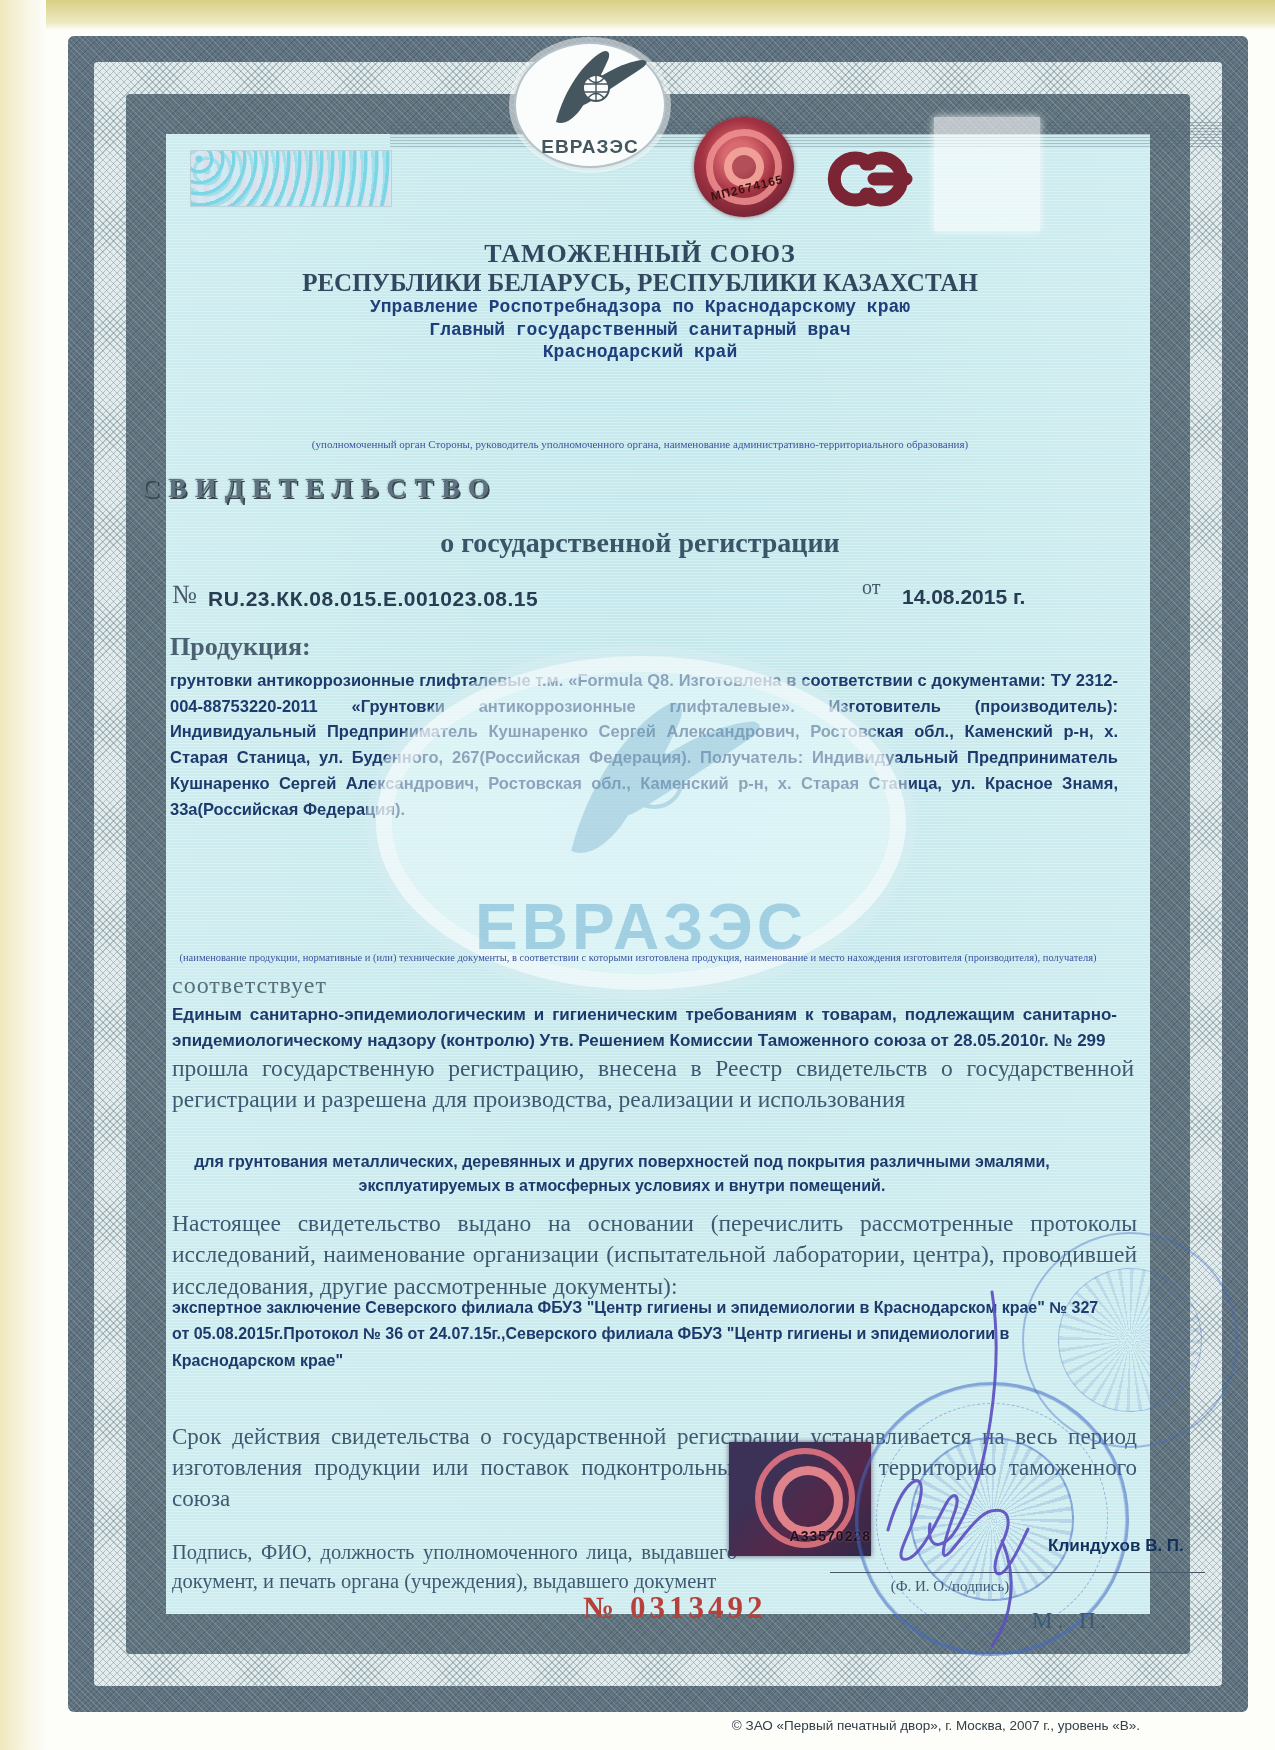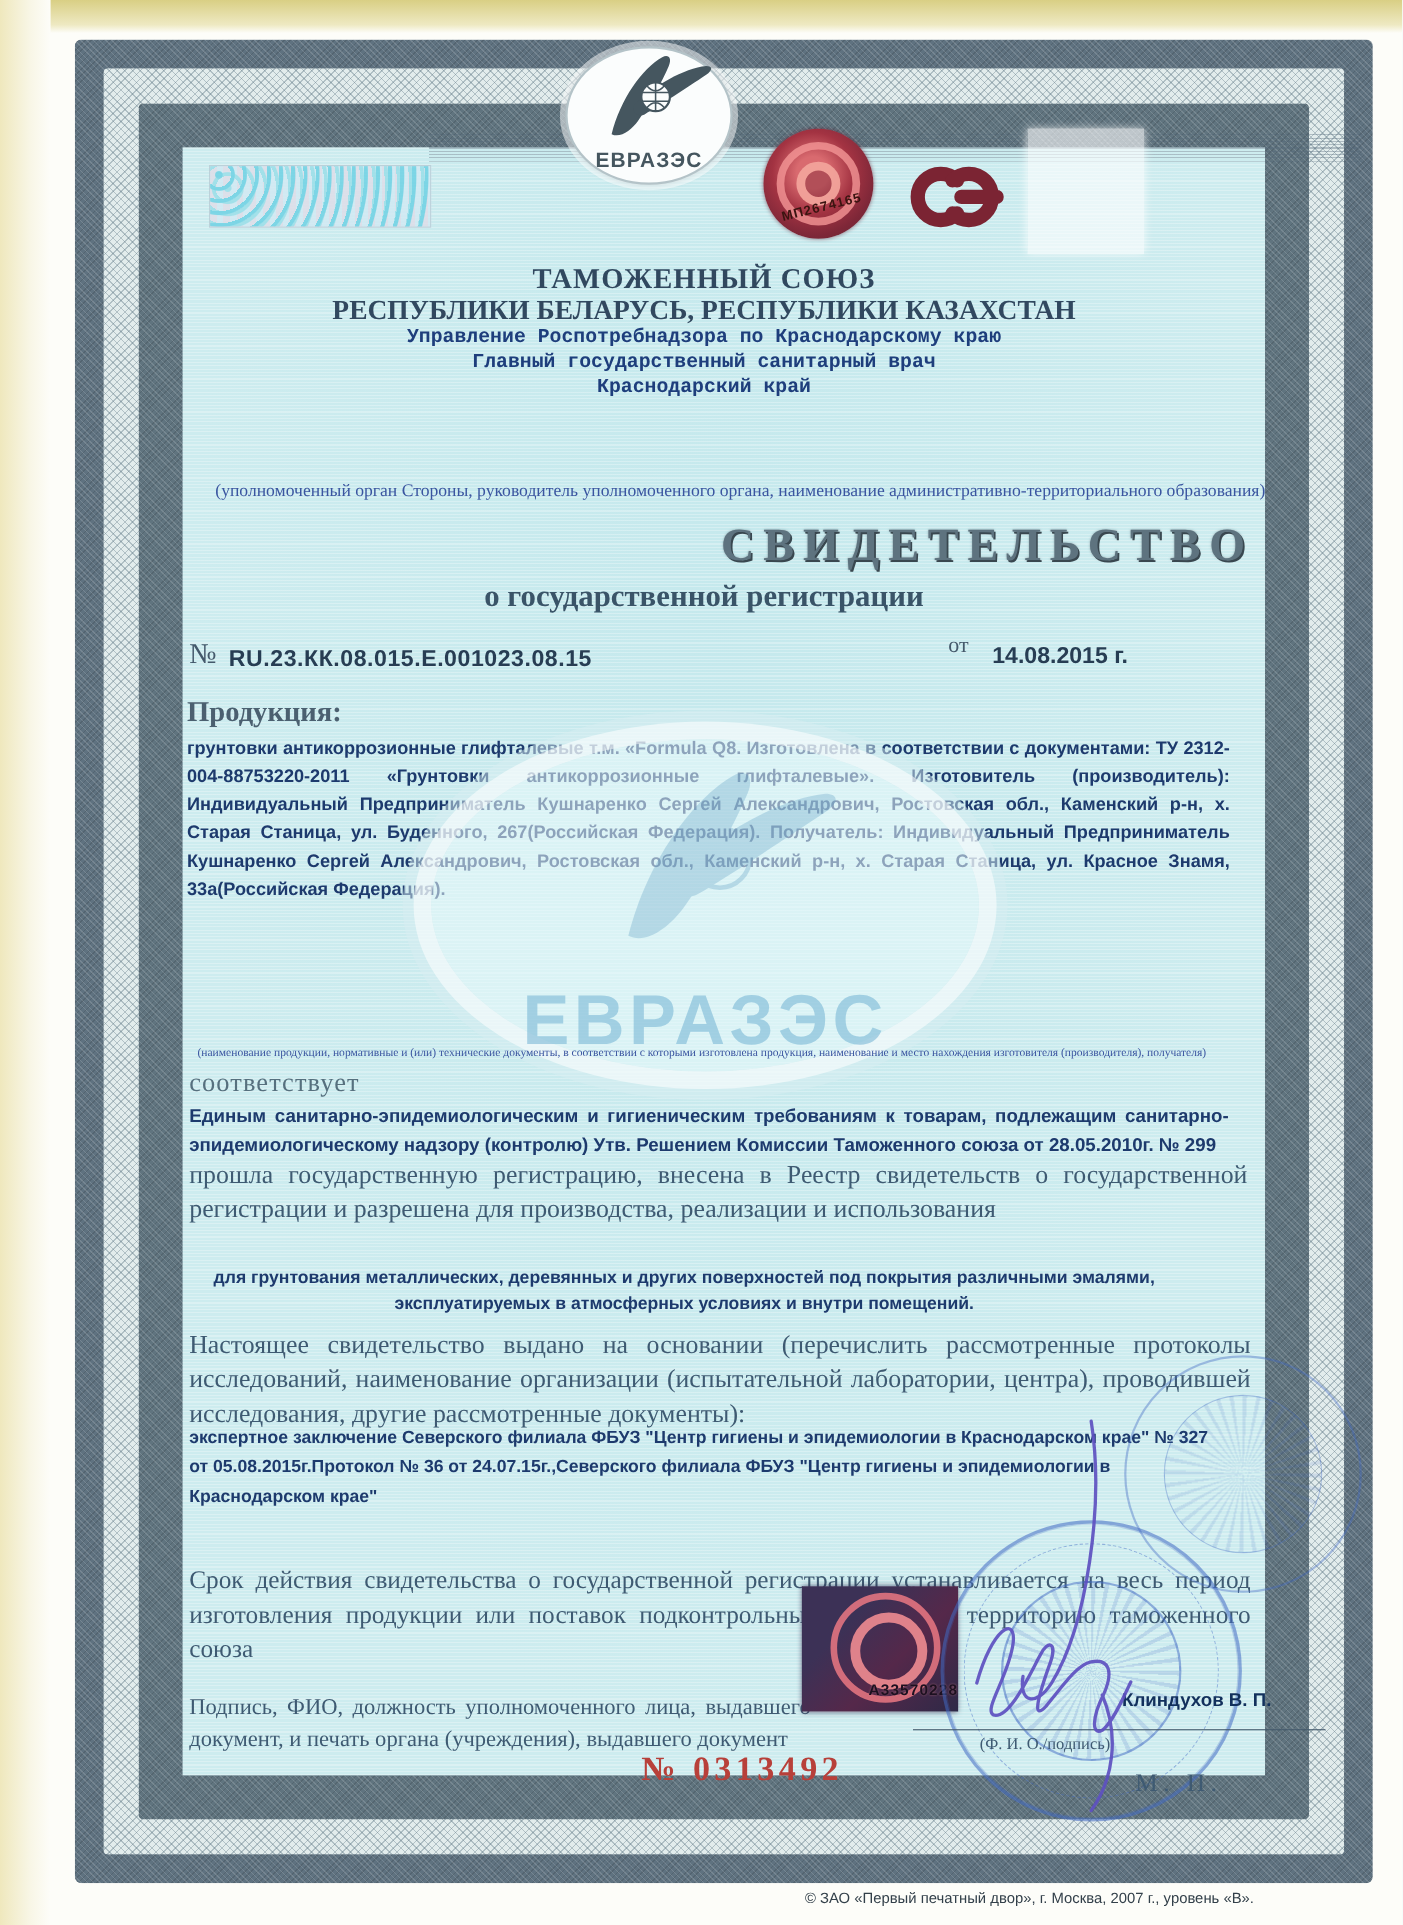--- a/index.html
+++ b/index.html
@@ -75,24 +75,24 @@
     letter-spacing:1px;text-shadow:0 0 2px rgba(250,150,150,.5);}
   
   .hdr{position:absolute;left:140px;width:1000px;text-align:center;font-weight:bold;color:#31485f;margin-top:36px;}
   .h1a{top:203px;font-size:26px;letter-spacing:1px;}
   .h1b{top:233px;font-size:25px;}
   .h1c{top:263px;font-size:25px;}
   .auth{position:absolute;left:140px;width:1000px;text-align:center;
     font-family:Liberation Mono, monospace;font-weight:bold;color:#1e3e7c;font-size:18px;}
   .a1{top:297px;} .a2{top:320px;} .a3{top:342px;}
   .cap{position:absolute;text-align:center;color:#3a55a0;white-space:nowrap;}
-  .cap1{left:140px;width:1000px;top:438px;font-size:16px;margin-left:33px;}
+  .cap1{left:140px;width:1000px;top:438px;font-size:11px;}
   .cap2{left:138px;width:1000px;top:952px;font-size:10.5px;}
-  .title-main{position:absolute;left:140px;width:1000px;top:472px;text-align:right;
-    font-weight:bold;font-size:42px;letter-spacing:8px;color:#5e737f;
+  .title-main{position:absolute;left:140px;width:1000px;top:472px;text-align:left;
+    font-weight:bold;font-size:28px;letter-spacing:8px;color:#5e737f;
     text-shadow:1.5px 1.5px 0 #39474f,0 0 2px rgba(80,100,110,.6);}
   .title-sub{position:absolute;left:140px;width:1000px;top:527px;text-align:center;
     font-weight:bold;font-size:28px;color:#3a5468;}
   .num-label{position:absolute;left:172px;top:580px;font-size:26px;color:#44596b;}
   .num-value{position:absolute;left:208px;top:587px;font-family:"Liberation Sans",sans-serif;
     font-weight:bold;font-size:21px;color:#273d53;letter-spacing:.5px;}
   .date-label{position:absolute;left:862px;top:576px;font-size:20px;color:#44596b;}
   .date-value{position:absolute;left:902px;top:585px;font-family:"Liberation Sans",sans-serif;
     font-weight:bold;font-size:21px;color:#273d53;}
   .prod-label{position:absolute;left:170px;top:632px;font-weight:bold;font-size:26px;color:#4b6070;}
@@ -101,21 +101,21 @@
   .prod-text{left:170px;top:668px;width:948px;font-size:16.5px;line-height:1.56;}
   .sootv{position:absolute;left:172px;top:972px;font-size:24px;color:#56707e;letter-spacing:1px;}
   .compl-text{left:172px;top:1002px;width:945px;font-size:17px;line-height:1.5;}
   .serif-par{position:absolute;color:#3e5a72;text-align:justify;}
   .reg-par{left:172px;top:1053px;width:962px;font-size:23.5px;line-height:1.34;}
   .usage-text{left:172px;top:1150px;width:900px;font-size:16px;line-height:1.5;text-align:center;}
   .basis-par{left:172px;top:1208px;width:965px;font-size:23.5px;line-height:1.34;}
   .docs-text{left:172px;top:1295px;width:930px;font-size:16px;line-height:1.65;text-align:left;}
   .valid-par{left:172px;top:1422px;width:965px;font-size:23px;line-height:1.34;}
   .sign-par{left:172px;top:1538px;width:565px;font-size:20.5px;line-height:1.4;}
-  .signer{position:absolute;left:1020px;top:1536px;font-family:"Liberation Sans",sans-serif;
+  .signer{position:absolute;left:1048px;top:1536px;font-family:"Liberation Sans",sans-serif;
     font-weight:bold;font-size:17px;color:#12305c;z-index:8;}
   .fio-line{position:absolute;left:830px;top:1572px;width:375px;border-top:1.5px solid #44596b;z-index:8;}
   .fio-cap{position:absolute;left:830px;top:1578px;width:240px;text-align:center;
     font-size:15px;color:#3e5a72;z-index:8;}
   .serial-red{position:absolute;left:583px;top:1590px;font-weight:bold;font-size:31px;
     color:#b8403a;letter-spacing:4px;}
   .mp{position:absolute;left:1032px;top:1608px;font-size:23px;color:#3e5a72;letter-spacing:5px;z-index:8;}
   .footer{position:absolute;left:340px;top:1718px;width:800px;text-align:right;
     font-family:"Liberation Sans",sans-serif;font-size:13.5px;color:#33404a;}
   

